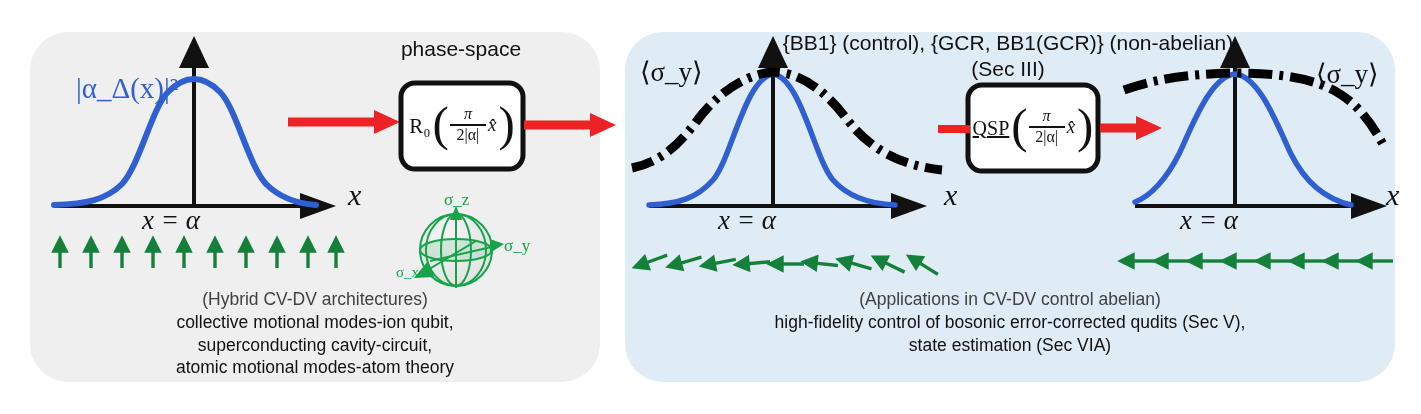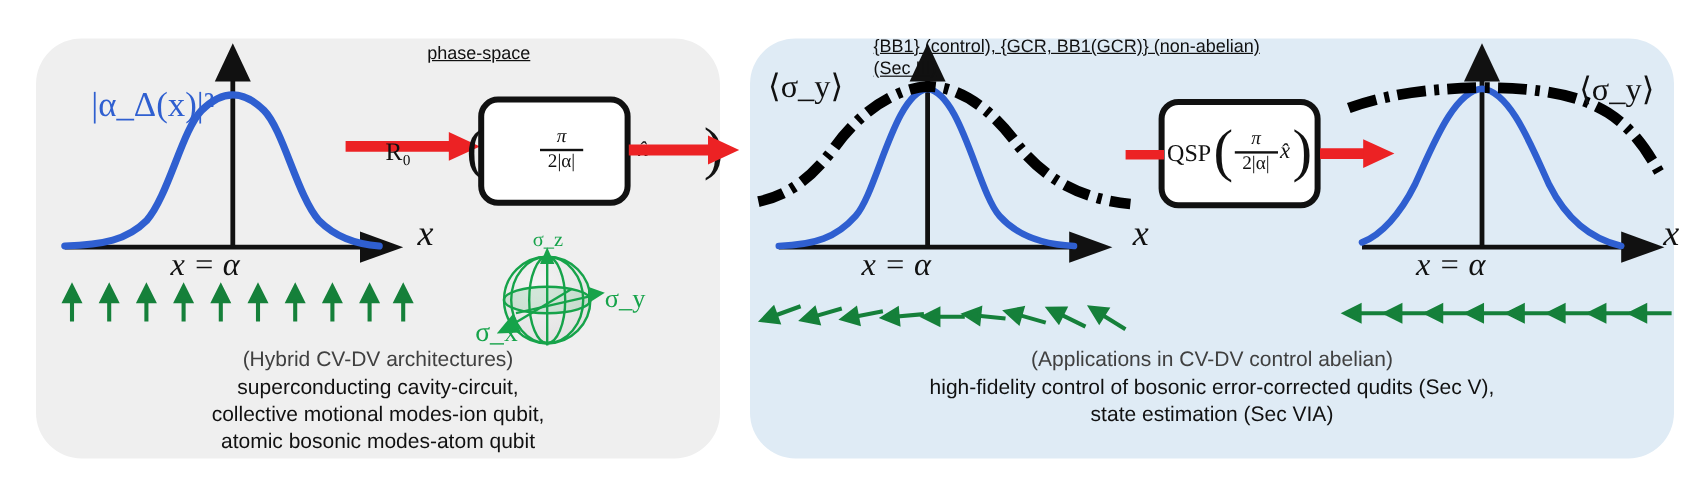--- a/index.html
+++ b/index.html
@@ -5,21 +5,21 @@
   html,body{margin:0;padding:0;background:#ffffff;}
   body{width:1421px;height:414px;overflow:hidden;font-family:"Liberation Sans",sans-serif;}
   #stage{position:relative;width:1421px;height:414px;}
   .panel{position:absolute;border-radius:38px;}
   #left-panel{left:30px;top:32px;width:570px;height:350px;background:#efefef;}
   #right-panel{left:625px;top:32px;width:770px;height:350px;background:#dfebf5;}
   .abs{position:absolute;}
   .math{font-family:"Liberation Serif",serif;}
   .caption{position:absolute;text-align:center;line-height:1.30;font-size:17.5px;color:#111;}
   .caption .hl{color:#404040;}
-  .toptext{position:absolute;text-align:left;font-size:15px;color:#111;line-height:1.25;text-decoration:underline;}
+  .toptext{position:absolute;text-align:center;font-size:21px;color:#111;line-height:1.25;}
   svg{display:block;overflow:visible;}
   .nofill{fill:none;}
 </style>
 </head>
 <body>
 
 <div id="stage">
 
   <div id="left-panel" class="panel"></div>
 
@@ -78,38 +78,38 @@
         </g>
       <g>
           <line x1="286" y1="30" x2="286" y2="10"></line>
           <polygon points="280,13 286,1 292,13"></polygon>
         </g>
     </g>
   </svg>
 
   <div class="caption" style="left:38px;top:288px;width:554px;">
     <div class="hl">(Hybrid CV-DV architectures)</div>
+    <div>collective motional modes-ion qubit,</div>
     <div>superconducting cavity-circuit,</div>
-    <div>collective motional modes-ion qubit,</div>
-    <div>atomic bosonic modes-atom qubit</div>
+    <div>atomic motional modes-atom theory</div>
   </div>
 
   <svg class="abs" style="left:288px;top:106px;" width="112" height="32" viewBox="0 0 112 32">
     <line x1="0" y1="16" x2="92" y2="16" stroke="#ec2224" stroke-width="9"></line>
     <polygon points="86,4 112,16 86,28" fill="#ec2224"></polygon>
   </svg>
 
   <div class="toptext" style="left:356px;top:36px;width:210px;">
     <div>phase-space</div>
   </div>
 
   <svg class="abs" style="left:398px;top:80px;" width="128" height="92" viewBox="0 0 128 92">
     <rect x="3" y="3" width="122" height="86" rx="14" ry="14" fill="#ffffff" stroke="#111" stroke-width="5"></rect>
   </svg>
-  <div class="abs math" style="left:404px;top:82px;width:118px;height:88px;display:flex;align-items:center;justify-content:center;color:#111;gap:44px;">
+  <div class="abs math" style="left:404px;top:82px;width:118px;height:88px;display:flex;align-items:center;justify-content:center;color:#111;">
     <span style="font-size:21px;">R₀</span>
     <span style="font-size:49px;font-weight:300;line-height:0.82;margin:0 1px 4px 2px;">(</span>
     <span style="display:inline-flex;flex-direction:column;align-items:center;line-height:1.04;margin-bottom:2px;">
       <span style="font-size:16px;font-style:italic;">π</span>
       <span style="display:block;width:36px;height:2px;background:#111;margin:1px 0;"></span>
       <span style="font-size:16px;">2|α|</span>
     </span>
     <span style="font-size:19px;font-style:italic;margin:0 1px 3px 2px;">x̂</span>
     <span style="font-size:49px;font-weight:300;line-height:0.82;margin:0 2px 4px 1px;">)</span>
   </div>
@@ -135,22 +135,22 @@
       <line x1="30" y1="63" x2="96" y2="48" stroke="#16a34a" stroke-width="2"></line>
       <polygon points="90,41 104,46 90,55" fill="#16a34a"></polygon>
     </g>
 
     <g>
       <line x1="76" y1="43" x2="26" y2="73" stroke="#16a34a" stroke-width="2"></line>
       <polygon points="28,63 14,80 34,79" fill="#16a34a"></polygon>
     </g>
   </svg>
   <div class="abs math" style="left:444px;top:190px;font-size:17px;color:#16a34a;">σ_z</div>
-  <div class="abs math" style="left:504px;top:236px;font-size:22px;color:#16a34a;font-family:Liberation Serif, serif;">σ_y</div>
-  <div class="abs math" style="left:396px;top:264px;font-size:23px;color:#16a34a;">σ_x</div>
+  <div class="abs math" style="left:504px;top:236px;font-size:17px;color:#16a34a;font-family:Liberation Serif, serif;">σ_y</div>
+  <div class="abs math" style="left:396px;top:264px;font-size:15px;color:#16a34a;">σ_x</div>
 
   <svg class="abs" style="left:524px;top:110px;" width="92" height="30" viewBox="0 0 92 30">
     <line x1="0" y1="15" x2="72" y2="15" stroke="#ec2224" stroke-width="9"></line>
     <polygon points="66,3 92,15 66,27" fill="#ec2224"></polygon>
   </svg>
 
   <div id="right-panel" class="panel"></div>
 
   <svg class="abs" style="left:645px;top:36px;" width="300" height="185" viewBox="0 0 300 185">
     <line x1="4" y1="170" x2="252" y2="170" stroke="#111" stroke-width="4"></line>
@@ -212,21 +212,21 @@
 
   <div class="toptext" style="left:728px;top:30px;width:560px;">
     <div>{BB1} (control), {GCR, BB1(GCR)} (non-abelian)</div>
     <div>(Sec III)</div>
   </div>
 
   <svg class="abs" style="left:965px;top:82px;" width="136" height="92" viewBox="0 0 136 92">
     <rect x="3" y="3" width="130" height="86" rx="14" ry="14" fill="#ffffff" stroke="#111" stroke-width="5"></rect>
   </svg>
   <div class="abs math" style="left:971px;top:84px;width:126px;height:88px;display:flex;align-items:center;justify-content:center;color:#111;">
-    <span style="font-size:20px;">QSP</span>
+    <span style="font-size:20px;text-decoration:underline;">QSP</span>
     <span style="font-size:49px;font-weight:300;line-height:0.82;margin:0 1px 4px 2px;">(</span>
     <span style="display:inline-flex;flex-direction:column;align-items:center;line-height:1.04;margin-bottom:2px;">
       <span style="font-size:16px;font-style:italic;">π</span>
       <span style="display:block;width:36px;height:2px;background:#111;margin:1px 0;"></span>
       <span style="font-size:16px;">2|α|</span>
     </span>
     <span style="font-size:19px;font-style:italic;margin:0 1px 3px 2px;">x̂</span>
     <span style="font-size:49px;font-weight:300;line-height:0.82;margin:0 2px 4px 1px;">)</span>
   </div>
 

